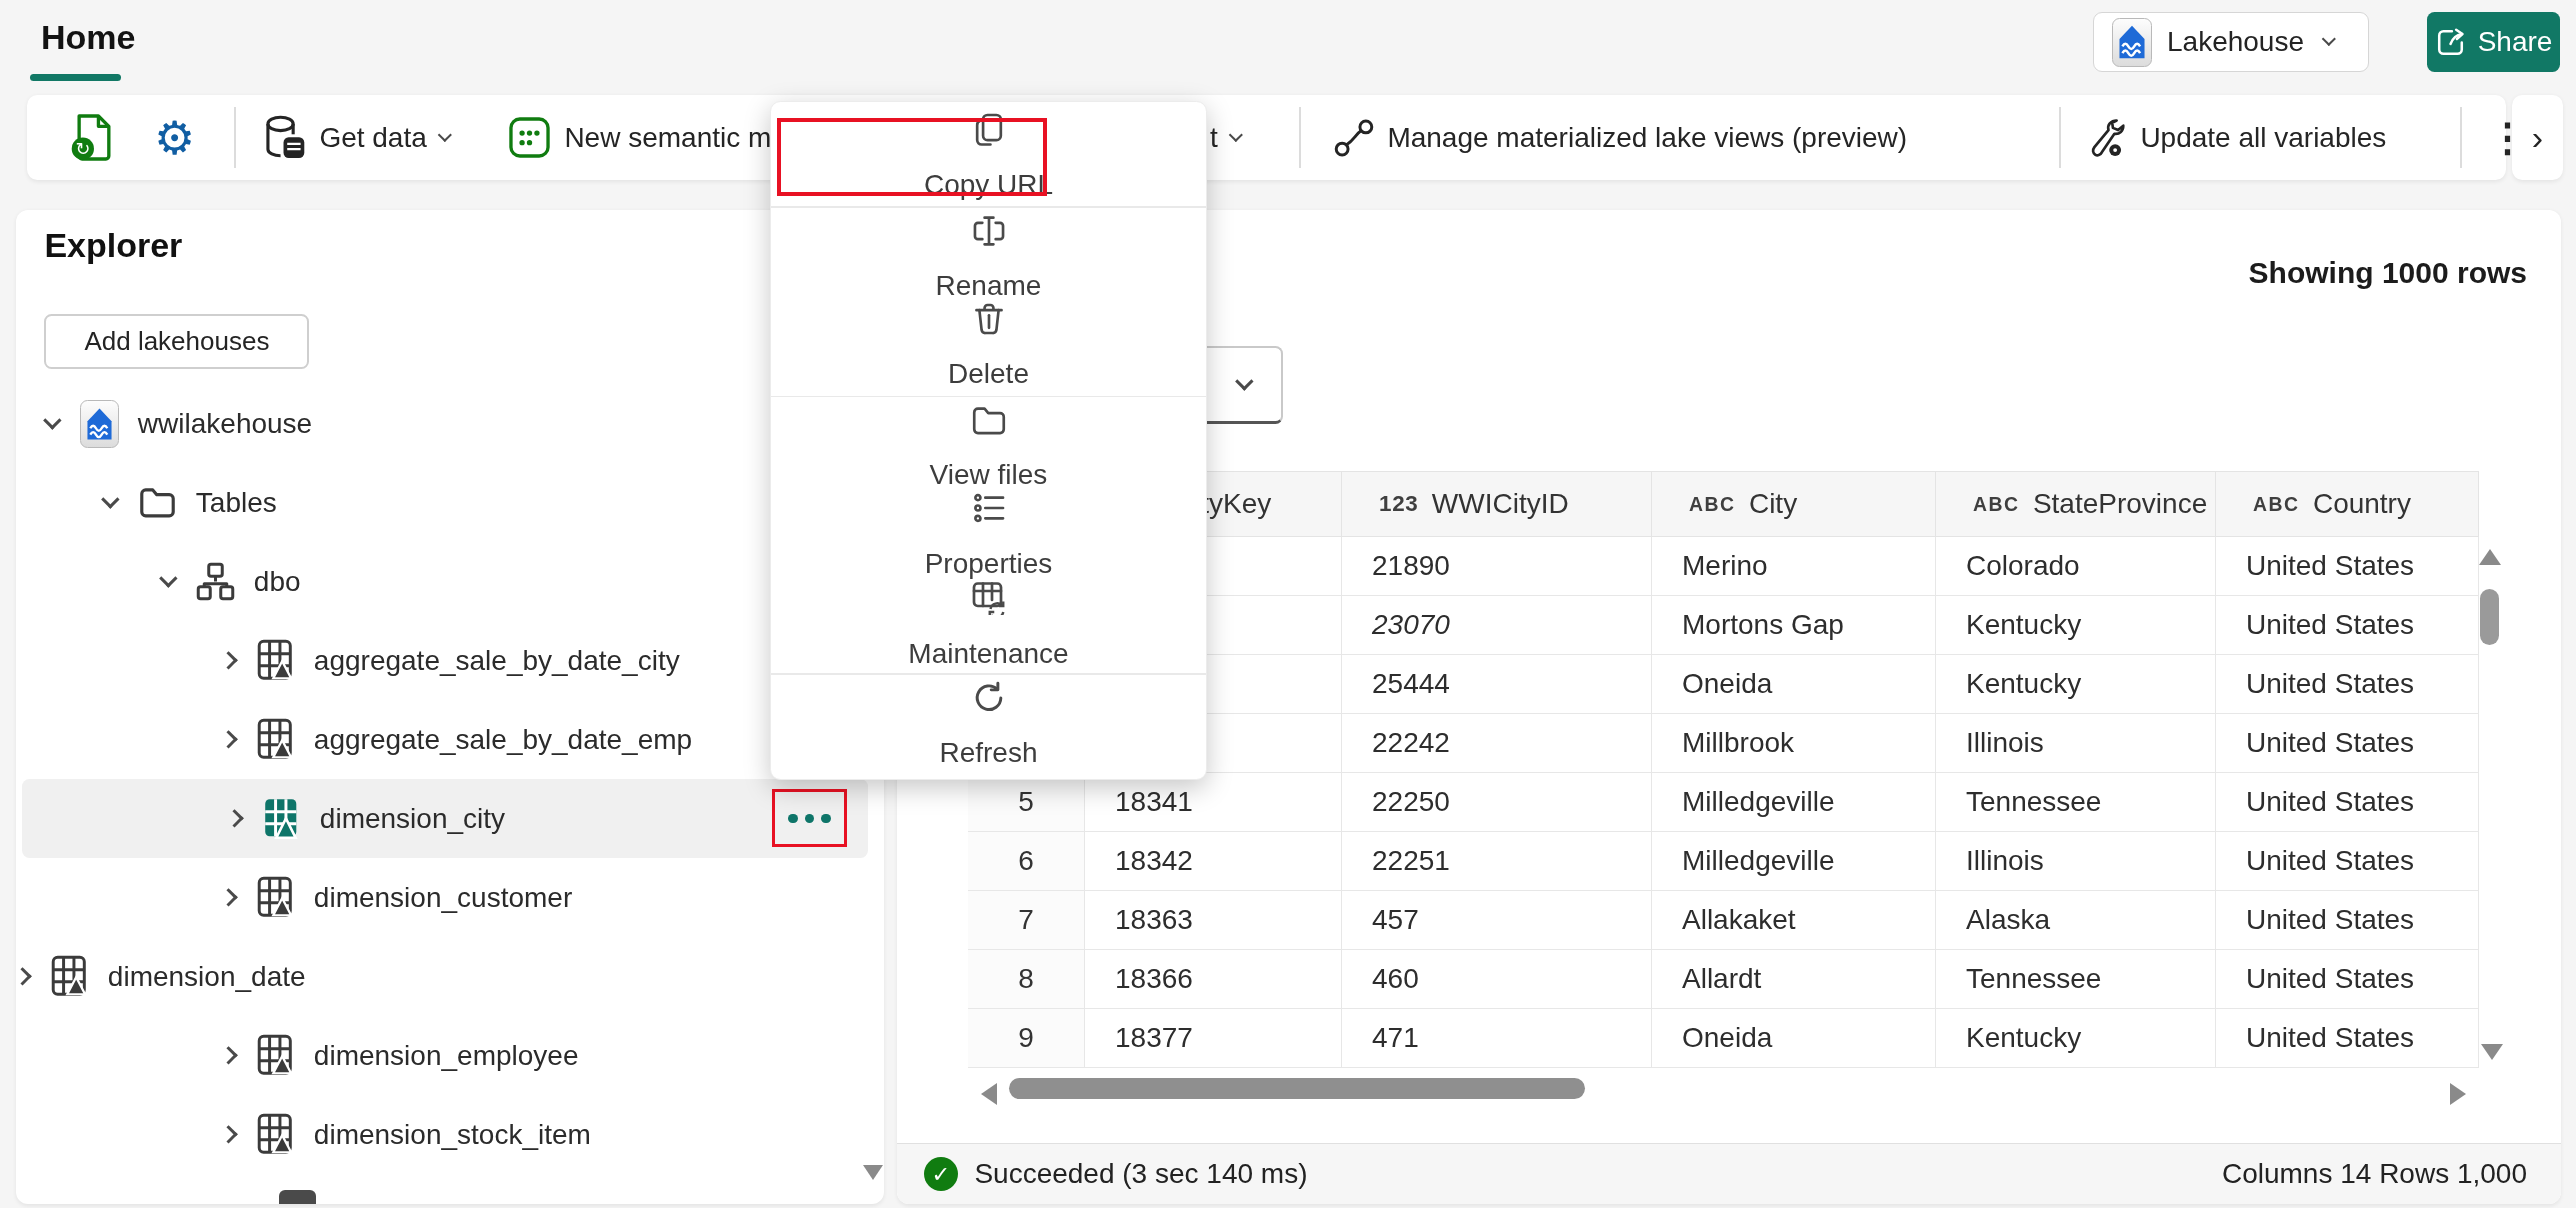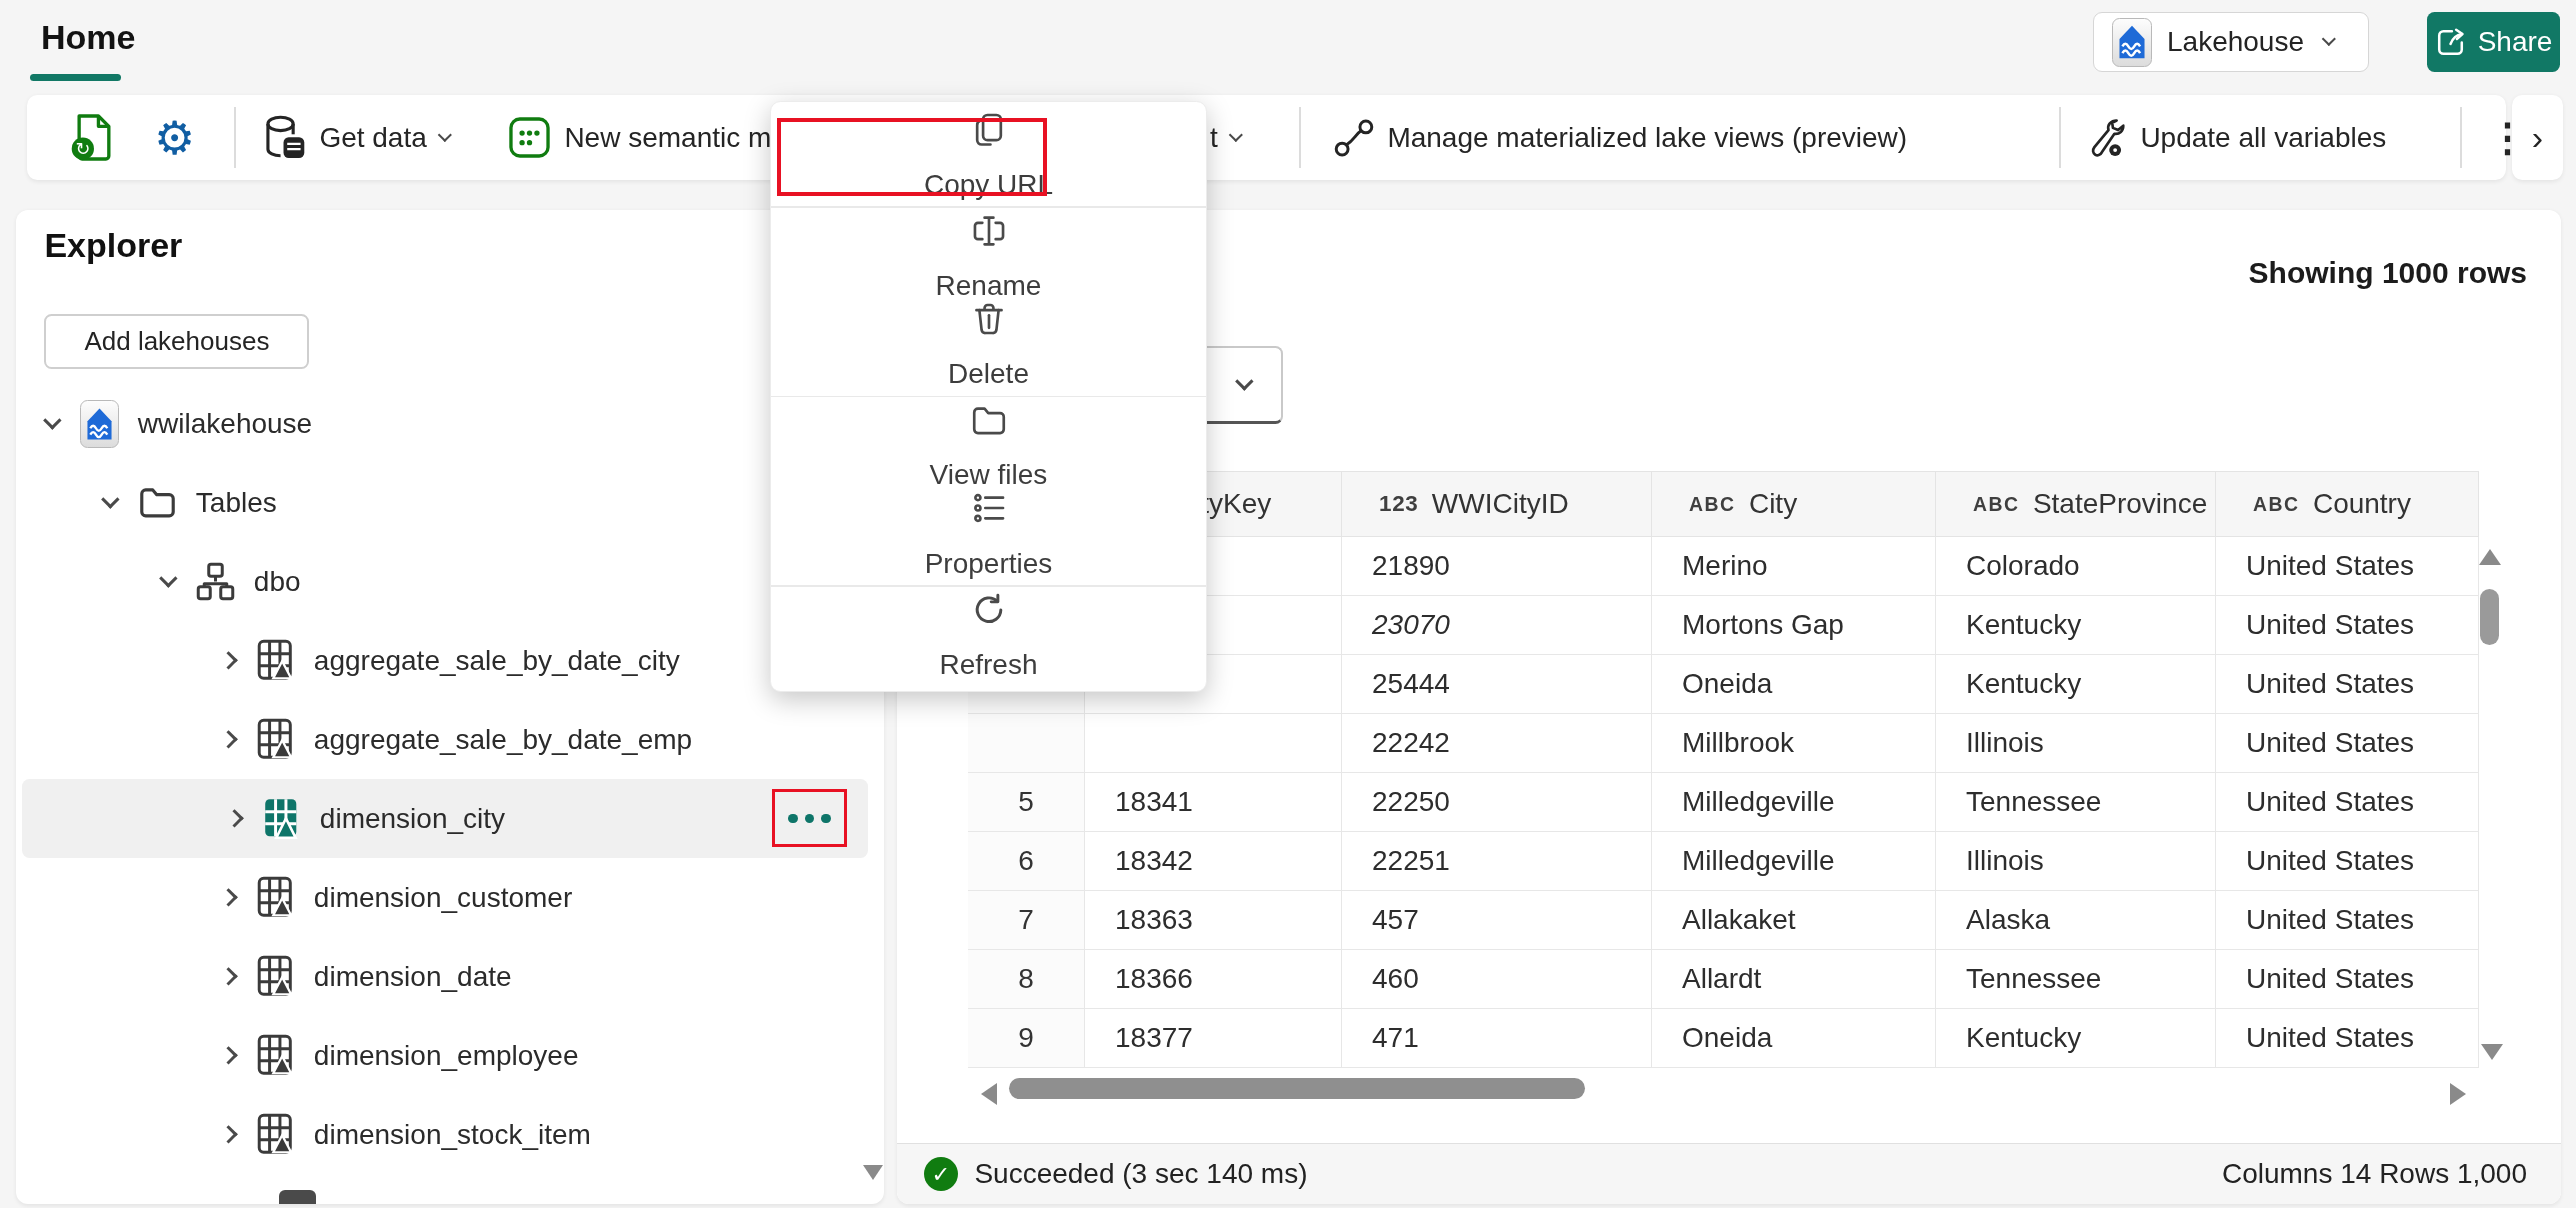--- a/index.html
+++ b/index.html
@@ -343,21 +343,21 @@
         <span class="chv right"></span>
         <span class="tree-icon">
           <svg width="37" height="43" viewBox="0 0 50 58">
             <rect x="3" y="3" width="42" height="50" rx="6" stroke="#3b3b3b" stroke-width="4" fill="none" stroke-linejoin="round"></rect>
             <path d="M3 20 h42 M3 36 h42 M17 3 v50 M31 3 v36" stroke="#3b3b3b" stroke-width="4" fill="none" stroke-linejoin="round"></path>
             <path d="M22 53 L34 30 L46 53 Z" fill="#3b3b3b" stroke="#fff" stroke-width="3"></path>
           </svg>
         </span>
         <span class="nowrap">dimension_customer</span>
       </div>
-      <div class="tree-item" style="padding-left: 206px;">
+      <div class="tree-item" style="">
         <span class="chv right"></span>
         <span class="tree-icon">
           <svg width="37" height="43" viewBox="0 0 50 58">
             <rect x="3" y="3" width="42" height="50" rx="6" stroke="#3b3b3b" stroke-width="4" fill="none" stroke-linejoin="round"></rect>
             <path d="M3 20 h42 M3 36 h42 M17 3 v50 M31 3 v36" stroke="#3b3b3b" stroke-width="4" fill="none" stroke-linejoin="round"></path>
             <path d="M22 53 L34 30 L46 53 Z" fill="#3b3b3b" stroke="#fff" stroke-width="3"></path>
           </svg>
         </span>
         <span class="nowrap">dimension_date</span>
       </div>
@@ -558,20 +558,31 @@
       <span class="mi-icon">
         <svg width="34" height="34" viewBox="0 0 46 46">
           <circle cx="8" cy="9" r="3.4" stroke="#4a4a4a" stroke-width="3.6" fill="none" stroke-linecap="round" stroke-linejoin="round"></circle>
           <circle cx="8" cy="23" r="3.4" stroke="#4a4a4a" stroke-width="3.6" fill="none" stroke-linecap="round" stroke-linejoin="round"></circle>
           <circle cx="8" cy="37" r="3.4" stroke="#4a4a4a" stroke-width="3.6" fill="none" stroke-linecap="round" stroke-linejoin="round"></circle>
           <path d="M18 9 h24 M18 23 h24 M18 37 h24" stroke="#4a4a4a" stroke-width="3.6" fill="none" stroke-linecap="round" stroke-linejoin="round"></path>
         </svg>
       </span>
       <span class="mi-label nowrap">Properties</span>
     </div>
+    <div class="menu-item">
+      <span class="mi-icon">
+        <svg width="36" height="36" viewBox="0 0 48 48">
+          <rect x="4" y="6" width="36" height="30" rx="5" stroke="#4a4a4a" stroke-width="3.6" fill="none" stroke-linecap="round" stroke-linejoin="round"></rect>
+          <path d="M4 16 h36 M16 6 v30 M28 6 v22" stroke="#4a4a4a" stroke-width="3.6" fill="none" stroke-linecap="round" stroke-linejoin="round"></path>
+          <path d="M26 40 a9 9 0 0 1 16 -4 m1 8 a9 9 0 0 1 -16 4" stroke="#4a4a4a" stroke-width="3.2" fill="none"></path>
+          <path d="M43 30 v6 h-6 M25 50 v-6 h6" stroke="#4a4a4a" stroke-width="3.2" fill="none"></path>
+        </svg>
+      </span>
+      <span class="mi-label nowrap">Maintenance</span>
+    </div>
     <div class="menu-divider"></div>
     <div class="menu-item">
       <span class="mi-icon">
         <svg width="34" height="34" viewBox="0 0 46 46">
           <path d="M39 23 a16 16 0 1 1 -5 -12" stroke="#4a4a4a" stroke-width="4" fill="none" stroke-linecap="round"></path>
           <path d="M35 3 v9 h-9" stroke="#4a4a4a" stroke-width="4" fill="none" stroke-linecap="round" stroke-linejoin="round"></path>
         </svg>
       </span>
       <span class="mi-label nowrap">Refresh</span>
     </div>

